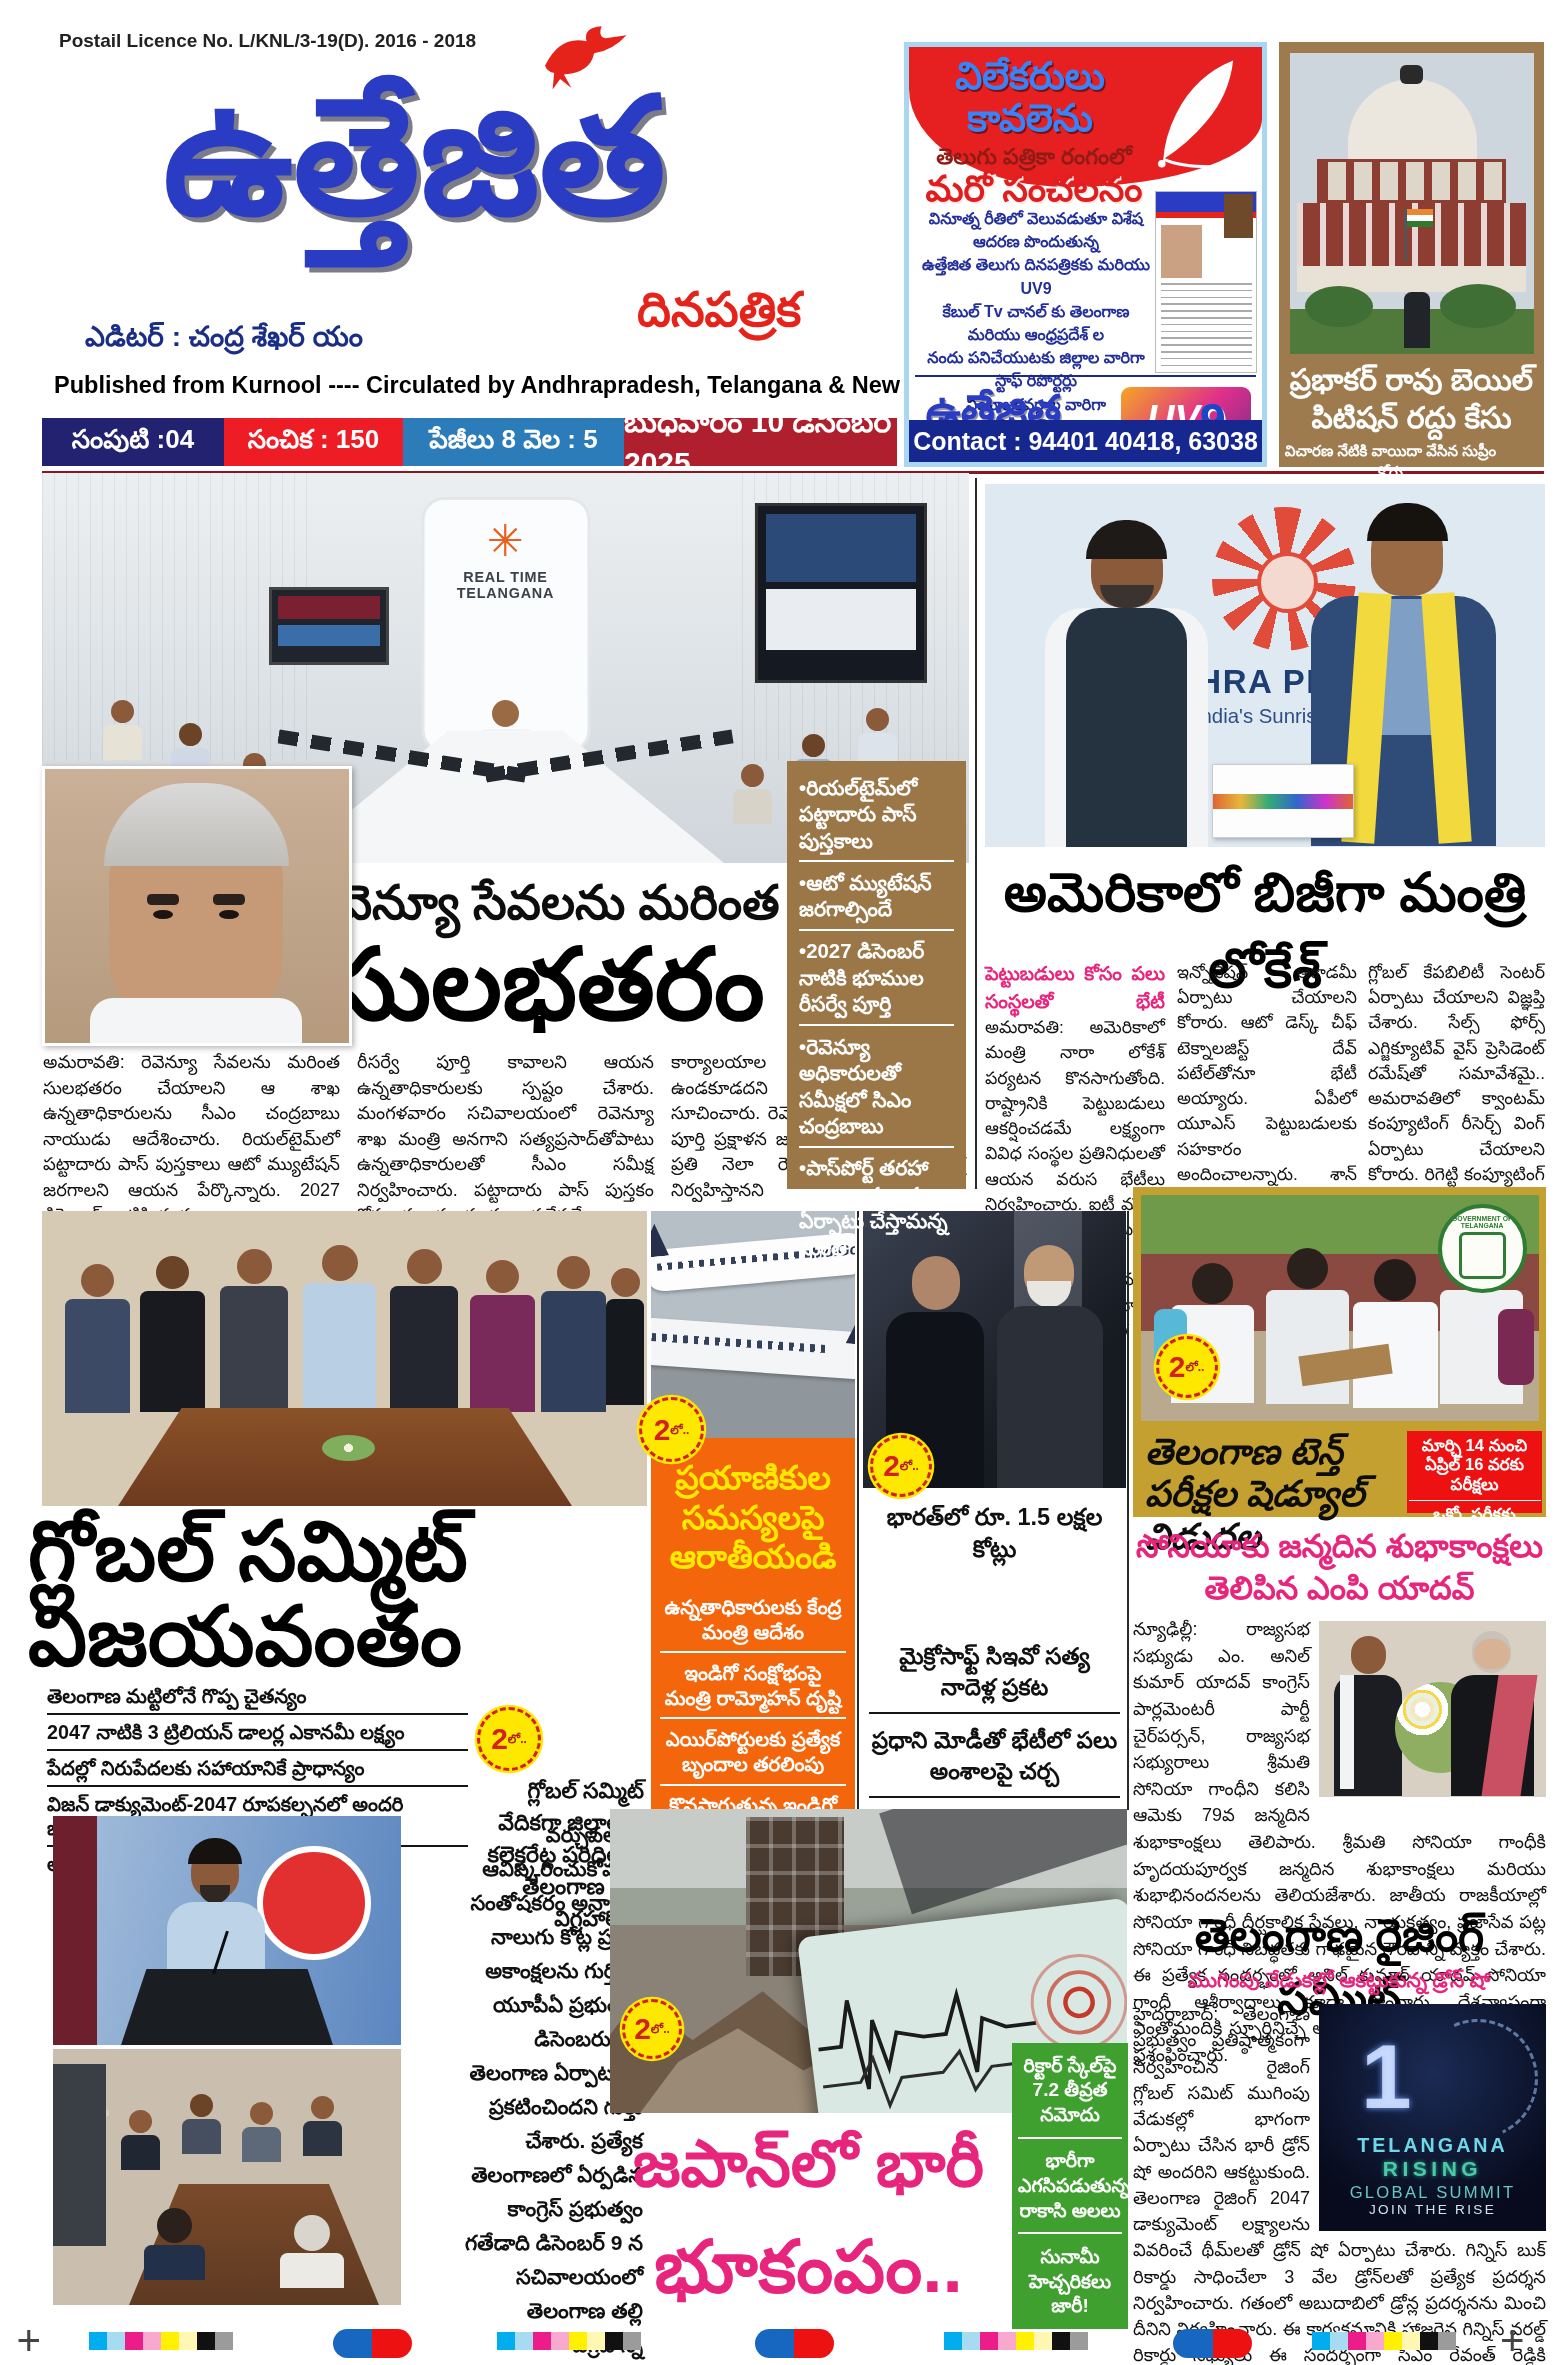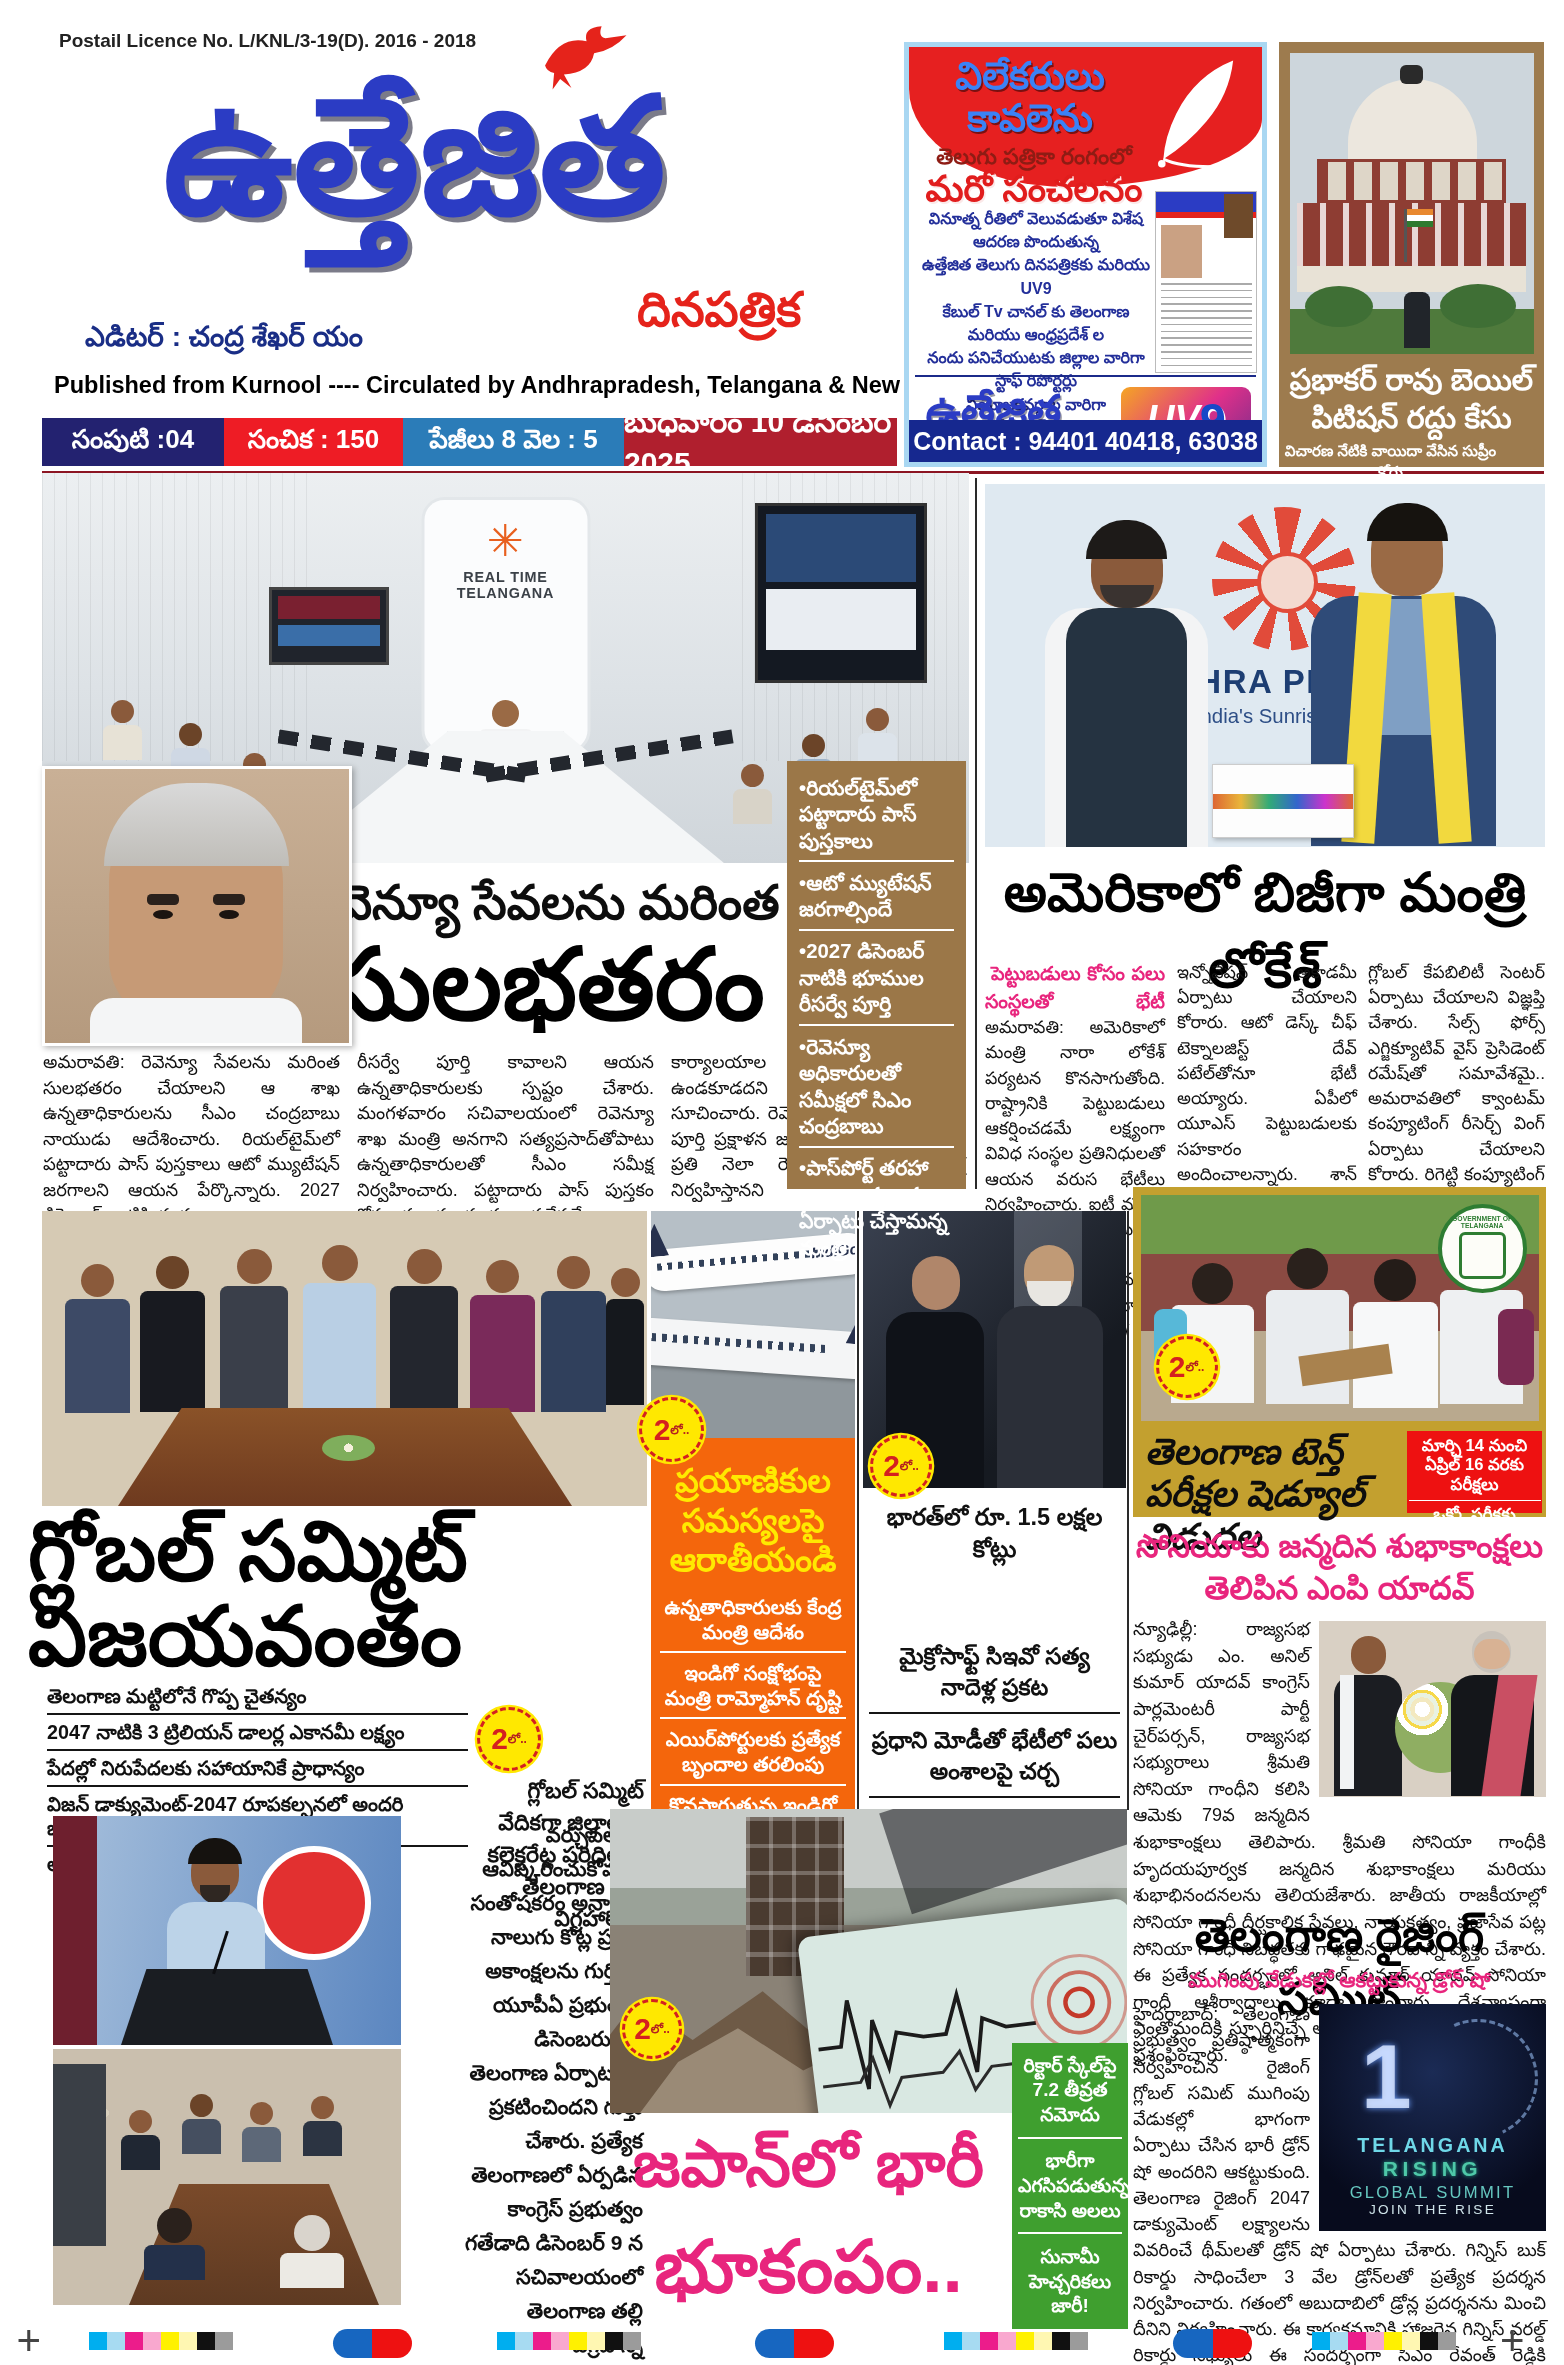--- a/index.html
+++ b/index.html
@@ -225,21 +225,21 @@
       <div class="abs" style="left:72px;top:85px;width:64px;height:136px;background:#7f9fc4;"></div>
       <div class="abs" style="left:47px;top:79px;width:33px;height:250px;background:#f2d93e;transform:rotate(4deg);"></div>
       <div class="abs" style="left:127px;top:79px;width:33px;height:250px;background:#f2d93e;transform:rotate(-4deg);"></div>
     </div>
     <div class="abs" style="left:227px;top:280px;width:140px;height:72px;background:#fdfdfd;border:1.5px solid #ccc;box-shadow:1.5px 2.3px 4.5px rgba(0,0,0,.25);">
       <div style="margin-top:29px;height:15px;background:linear-gradient(90deg,#d63,#e9b63a,#3a7,#36c,#c3c,#d63);"></div>
     </div>
   </div>
   <div class="abs x c" style="left:985px;top:861px;width:560px;font-size:54px;color:#000;">అమెరికాలో బిజీగా మంత్రి లోకేశ్</div>
   <div class="abs j" style="left:985px;top:960px;width:180px;height:227px;font-size:17.4px;line-height:1.45;">
-    <span class="x" style="color:#e8257d;font-size:19px;margin-left:6px;">పెట్టుబడులు కోసం పలు సంస్థలతో భేటీ</span>
+    <span class="x" style="color:#e8257d;font-size:19px;">పెట్టుబడులు కోసం పలు సంస్థలతో భేటీ</span>
     <span>అమరావతి: అమెరికాలో మంత్రి నారా లోకేశ్ పర్యటన కొనసాగుతోంది. రాష్ట్రానికి పెట్టుబడులు ఆకర్షించడమే లక్ష్యంగా వివిధ సంస్థల ప్రతినిధులతో ఆయన వరుస భేటీలు నిర్వహించారు. ఐటీ మౌలిక సదుపాయాలకు మద్దతు ఇవ్వాలని కోరారు. ఓప్స్ ర్యాంప్ సీఈవో వర్మతో సమావేశ మయ్యారు. అమరావతిలో డిజైన్ /</span>
   </div>
   <div class="abs j" style="left:1177px;top:960px;width:180px;height:227px;font-size:17.4px;line-height:1.45;">ఇన్నోవేషన్ అకాడమీ ఏర్పాటు చేయాలని కోరారు. ఆటో డెస్క్ చీఫ్ టెక్నాలజిస్ట్ దేవ్ పటేల్‌తోనూ భేటీ అయ్యారు. ఏపీలో యూఎస్ పెట్టుబడులకు సహకారం అందించాలన్నారు. శాన్ ఫ్రాన్సిస్కో కాన్సులేట్ జనరల్ శ్రీకర్ రెడ్డితో సమావేశమై.. ఏపీలో డెవలప్‌మెంట్ సెంటర్ ఏర్పాటు చేయాలని కోరారు. జడ్ స్కాలర్ సీఈవో జే చౌదరితోనూ మంత్రి సమావేశమయ్యారు. ఏపీలో</div>
   <div class="abs j" style="left:1368px;top:960px;width:177px;height:227px;font-size:17.4px;line-height:1.45;">గ్లోబల్ కేపబిలిటీ సెంటర్ ఏర్పాటు చేయాలని విజ్ఞప్తి చేశారు. సేల్స్ ఫోర్స్ ఎగ్జిక్యూటివ్ వైస్ ప్రెసిడెంట్ రమేష్‌తో సమావేశమై.. అమరావతిలో క్వాంటమ్ కంప్యూటింగ్ రీసెర్చ్ వింగ్ ఏర్పాటు చేయాలని కోరారు. రిగెట్టి కంప్యూటింగ్ సీటీవో డేవిడ్ రివాస్‌తో భేటీ అయ్యారు. ఏపీలో ఎలక్ట్రోలైజర్ తయారీ కర్మాగారాన్ని ఏర్పాటు చేయాలని విజ్ఞప్తి చేశారు.</div>
 
   <div class="ph" style="left:42px;top:1211px;width:605px;height:295px;background:radial-gradient(circle at 20% 30%,#e0d6c2 0 4.5px,#d6cab4 4.5px 23px);">
     <div class="fig" style="left:23px;top:53px;width:65px;">
         <div class="hd" style="width:33px;height:33px;"></div>
         <div class="bd" style="width:65px;height:114px;background:#3d4a66;"></div>
       </div>
@@ -301,21 +301,21 @@
       </div>
       <div class="abs" style="left:-23px;top:114px;width:250px;height:47px;background:#f4f5f6;border-radius:23px;transform:rotate(4deg);box-shadow:0 2.3px 3.8px rgba(0,0,0,.25);">
         <div class="abs" style="left:23px;top:15px;width:174px;height:7.6px;background:repeating-linear-gradient(90deg,#33425a 0 4.5px,transparent 4.5px 10.6px);"></div>
         <div class="abs" style="right:0px;top:-23px;width:33px;height:35px;background:#26304d;clip-path:polygon(0 100%,100% 100%,45% 0);"></div>
       </div>
     </div>
     <div class="badge" style="left:-12px;top:186px;width:59px;height:59px;z-index:3;">
       <span class="bg2">2</span>
         <span class="sm2">లో..</span>
     </div>
-    <div class="abs x c" style="left:7.6px;top:250px;width:189px;font-size:33px;line-height:1.2;color:#ffe900;">ప్రయాణికుల సమస్యలపై ఆరాతీయండి</div>
+    <div class="abs x c" style="left:7.6px;top:250px;width:189px;font-size:33px;line-height:1.2;color:#ffe900;font-family:Liberation Mono, monospace;">ప్రయాణికుల సమస్యలపై ఆరాతీయండి</div>
     <div class="abs ulist x c w" style="left:9px;top:384px;width:186px;font-size:19.7px;line-height:1.28;">
       <div>ఉన్నతాధికారులకు కేంద్ర మంత్రి ఆదేశం</div>
       <div>ఇండిగో సంక్షోభంపై మంత్రి రామ్మోహన్ దృష్టి</div>
       <div>ఎయిర్‌పోర్టులకు ప్రత్యేక బృందాల తరలింపు</div>
       <div>కొనసాగుతున్న ఇండిగో సంక్షోభం</div>
     </div>
   </div>
 
   <div class="vline" style="left:857px;top:1211px;height:599px;"></div>
   <div class="vline" style="left:1127px;top:1211px;height:599px;"></div>

